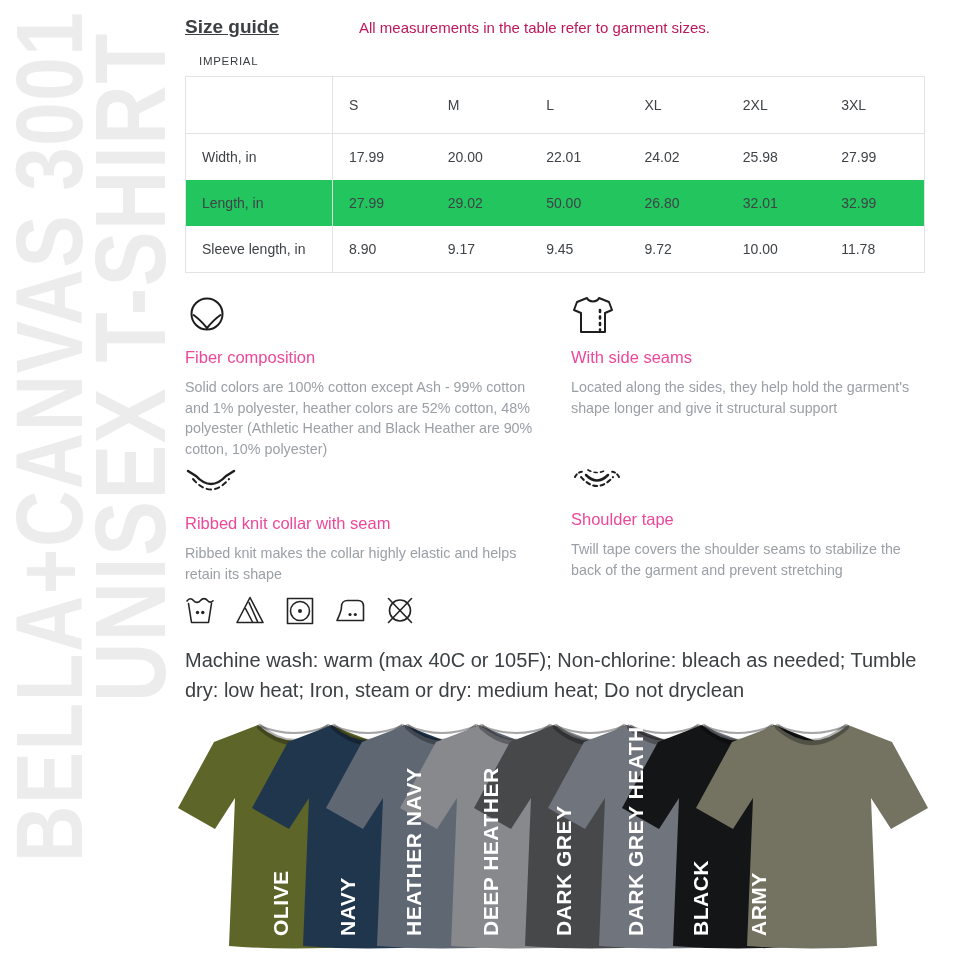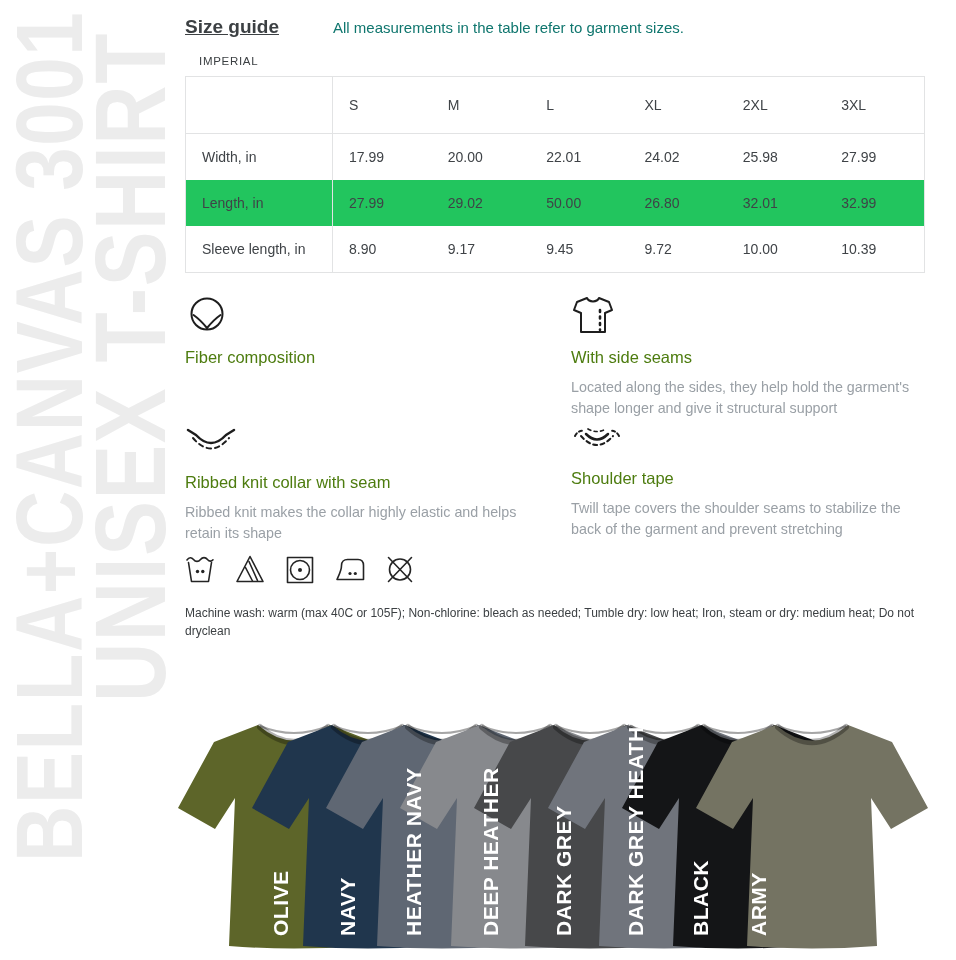--- a/index.html
+++ b/index.html
@@ -13,48 +13,48 @@
     position:absolute;z-index:0;white-space:nowrap;font-weight:700;
     color:#ececec;transform-origin:top left;line-height:1;
     transform:rotate(-90deg) scaleX(0.82);letter-spacing:2px;
   }
   .wm1{left:2px;top:862px;font-size:95px;}
   .wm2{left:80px;top:702px;font-size:100px;}
   
   .content{position:absolute;left:185px;top:16px;width:742px;z-index:1;}
   .sg-header{display:flex;align-items:baseline;}
   .sg-title{font-size:19px;font-weight:700;color:#3c4043;margin:0;text-decoration:underline;}
-  .sg-subtitle{font-size:15px;color:#0f766e;margin-left:54px;}
+  .sg-subtitle{font-size:15px;color:#be185d;margin-left:80px;}
   .unit-label{margin:17px 0 9px 14px;font-size:11.5px;letter-spacing:.7px;color:#3c4043;}
   
   table.size-table{border-collapse:collapse;width:740px;font-size:14px;color:#3f4347;}
   table.size-table th,table.size-table td{
     text-align:left;font-weight:400;padding:0 0 0 16px;
   }
   table.size-table th{height:56px;}
   table.size-table td{height:46px;}
   table.size-table{border:1px solid #e2e3e4;}
   table.size-table thead tr{border-bottom:1px solid #e2e3e4;}
   table.size-table td:first-child,table.size-table th:first-child{
     width:130px;border-right:1px solid #e2e3e4;
   }
   table.size-table tbody tr.zebra{background:#22c55e;}
   
   .features{
     margin-top:22px;display:grid;grid-template-columns:352px 352px;
     column-gap:34px;row-gap:8px;
   }
-  .feature h3{margin:13px 0 0 0;font-size:16.5px;font-weight:400;color:#4d7c0f;}
+  .feature h3{margin:13px 0 0 0;font-size:16.5px;font-weight:400;color:#ec4899;}
   .feature p{margin:10px 0 0 0;font-size:14.3px;line-height:20.5px;color:#9aa0a6;}
   .f-icon{stroke:#1e1e1e;fill:none;stroke-width:2;stroke-linecap:round;stroke-linejoin:round;display:block;}
   
   .care-icons{margin-top:10px;display:flex;align-items:center;}
   .care-icons svg{margin-right:20px;stroke:#242424;fill:none;stroke-width:1.6;stroke-linecap:round;stroke-linejoin:round;}
   .care-icons .dot{fill:#242424;stroke:none;}
-  .care-text{margin:20px 0 0 0;width:740px;font-size:12px;line-height:1.48;color:#3c4043;}
+  .care-text{margin:20px 0 0 0;width:740px;font-size:20px;line-height:1.48;color:#3c4043;}
   
   .shirts{position:absolute;left:0;top:706px;z-index:2;}
   .collar-front{fill:none;stroke:rgba(0,0,0,.30);stroke-width:6;stroke-linecap:round;}
   .collar-back{fill:none;stroke:rgba(0,0,0,.35);stroke-width:2;}
   .tee-label{fill:#ffffff;font-weight:700;font-size:21px;letter-spacing:.5px;}
 </style>
 </head>
 <body>
 
 <div class="wm wm1">BELLA+CANVAS 3001</div>
@@ -100,34 +100,35 @@
         <td>32.01</td>
         <td>32.99</td>
       </tr>
       <tr>
         <td>Sleeve length, in</td>
         <td>8.90</td>
         <td>9.17</td>
         <td>9.45</td>
         <td>9.72</td>
         <td>10.00</td>
-        <td>10.39</td>
+        <td>11.78</td>
       </tr>
     </tbody>
   </table>
 
   <div class="features">
 
     <div class="feature">
       <svg class="f-icon" width="44" height="40" viewBox="0 0 44 40">
         <circle cx="22" cy="19" r="15.5"></circle>
         <path d="M8.5 20 Q15 24.5 22 33"></path>
         <path d="M35.5 20 Q29 24.5 22 33"></path>
       </svg>
       <h3>Fiber composition</h3>
+      <p>Solid colors are 100% cotton except Ash - 99% cotton and 1% polyester, heather colors are 52% cotton, 48% polyester (Athletic Heather and Black Heather are 90% cotton, 10% polyester)</p>
     </div>
 
     <div class="feature">
       <svg class="f-icon" width="44" height="40" viewBox="0 0 44 40">
         <path d="M16 3 C18 7.5 26 7.5 28 3 L38 7 L41 15 L34 18 L34 37 L10 37 L10 18 L3 15 L6 7 Z"></path>
         <line x1="29" y1="15" x2="29" y2="35" stroke-dasharray="2 4.5" stroke-width="2.6"></line>
       </svg>
       <h3>With side seams</h3>
       <p>Located along the sides, they help hold the garment's shape longer and give it structural support</p>
     </div>

